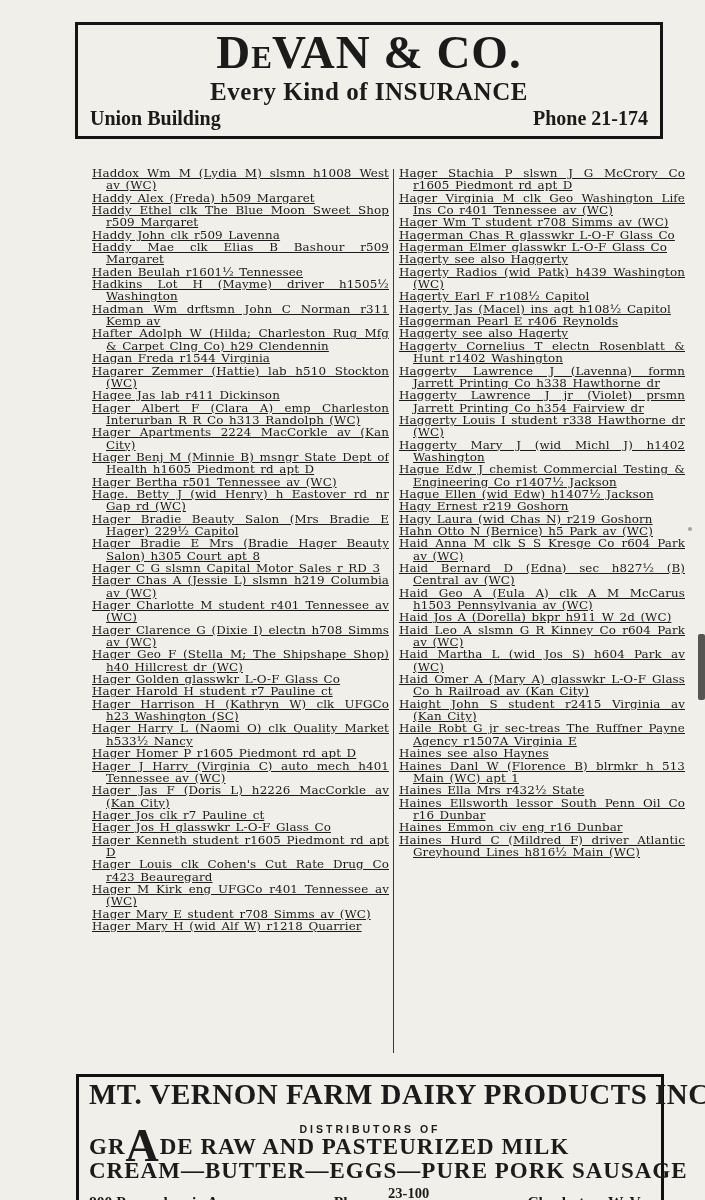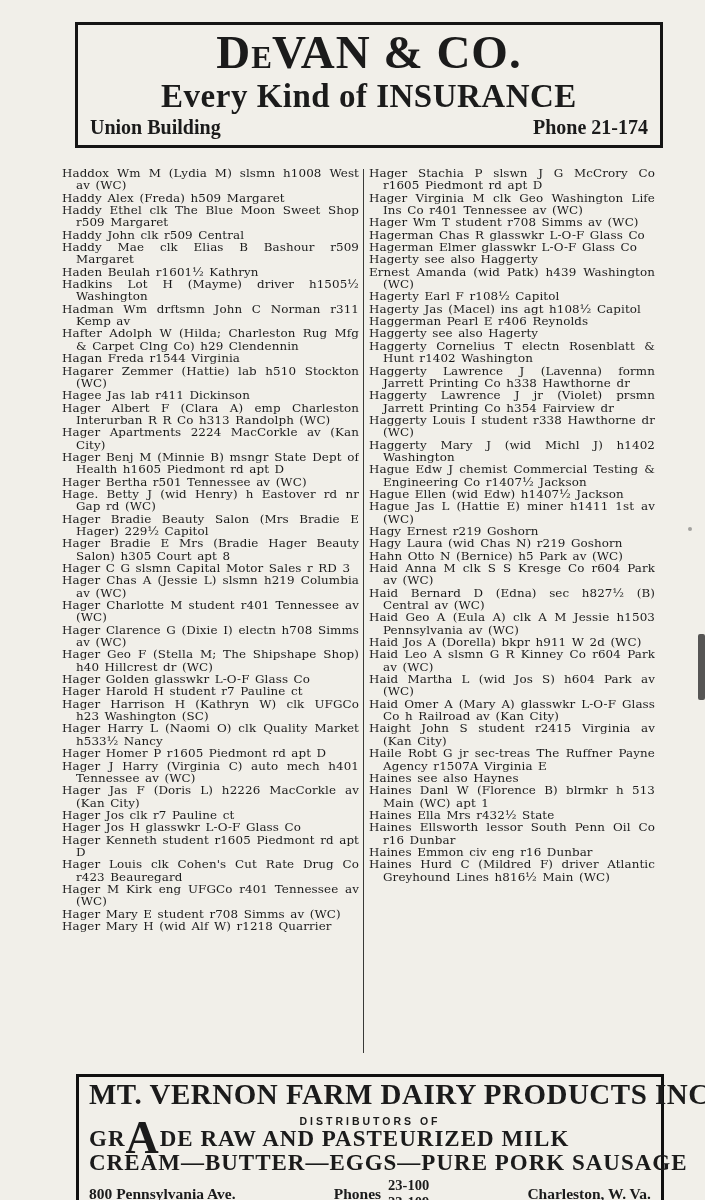--- a/index.html
+++ b/index.html
@@ -18,33 +18,33 @@
     border:3px solid #151515;
     padding:4px 12px 6px;
     background:transparent;
   }
   .devan-title{
     text-align:center;font-weight:bold;font-size:47px;line-height:1.02;
     font-family:"Liberation Serif",serif;letter-spacing:1px;white-space:nowrap;
   }
   .devan-title .small-cap{font-size:31px;letter-spacing:0;}
   .devan-tagline{
-    text-align:center;font-weight:bold;font-size:33px;line-height:1.1;
+    text-align:center;font-weight:bold;font-size:25px;line-height:1.1;
     font-family:"Liberation Serif",serif;margin-top:1px;letter-spacing:.5px;
   }
   .devan-bottom{
     display:flex;justify-content:space-between;align-items:baseline;
     font-weight:bold;font-family:"Liberation Serif",serif;
     font-size:20px;margin-top:2px;text-align:center;
   }
 
   
   .columns{
-    position:absolute;left:62px;top:167px;width:594px;height:892px;
-    display:flex;align-items:stretch;
+    position:absolute;left:92px;top:167px;width:594px;height:892px;
+    display:flex;align-items:stretch;text-decoration:underline;
   }
   .col{overflow:hidden;}
   .col-left{width:297px;}
   .col-divider{width:1px;background:#3a3a38;margin:2px 5px 6px 4px;}
   .col-right{width:286px;}
   .entry{
     font-size:11.9px;line-height:12.35px;
     text-align:justify;
     padding-left:14px;text-indent:-14px;
     word-spacing:1.6px;letter-spacing:.1px;
@@ -57,21 +57,21 @@
     position:absolute;left:76px;top:1074px;width:562px;
     border:3px solid #101010;border-bottom-width:5px;
     padding:3px 10px 4px;
   }
   .mv-title{
     text-align:center;font-weight:bold;font-size:29px;line-height:1.0;
     font-family:"Liberation Serif",serif;white-space:nowrap;letter-spacing:.5px;
   }
   .mv-distrib{
     text-align:center;font-weight:bold;font-size:10.5px;line-height:1.15;
-    font-family:"Liberation Sans",sans-serif;letter-spacing:3px;margin-top:6px;
+    font-family:"Liberation Sans",sans-serif;letter-spacing:3px;margin-top:14px;
   }
   .mv-line1,.mv-line2{
     text-align:left;font-weight:bold;font-size:23px;line-height:1.0;
     font-family:"Liberation Serif",serif;letter-spacing:1px;white-space:nowrap;
   }
   .mv-line1{margin-top:0;}
   .mv-line2{margin-top:1px;}
   .big-a{font-size:46px;line-height:0;vertical-align:-7px;}
   .mv-bottom{
     display:flex;justify-content:space-between;align-items:center;
@@ -97,23 +97,23 @@
       <span>Union Building</span>
       <span>Phone 21-174</span>
     </div>
   </div>
 
   <div class="columns">
     <div class="col col-left" id="left-col">
         <div class="entry">Haddox Wm M (Lydia M) slsmn h1008 West av (WC)</div>
         <div class="entry">Haddy Alex (Freda) h509 Margaret</div>
         <div class="entry">Haddy Ethel clk The Blue Moon Sweet Shop r509 Margaret</div>
-        <div class="entry">Haddy John clk r509 Central</div>
+        <div class="entry">Haddy John clk r509 Lavenna</div>
         <div class="entry">Haddy Mae clk Elias B Bashour r509 Margaret</div>
-        <div class="entry">Haden Beulah r1601½ Kathryn</div>
+        <div class="entry">Haden Beulah r1601½ Tennessee</div>
         <div class="entry">Hadkins Lot H (Mayme) driver h1505½ Washington</div>
         <div class="entry">Hadman Wm drftsmn John C Norman r311 Kemp av</div>
         <div class="entry">Hafter Adolph W (Hilda; Charleston Rug Mfg &amp; Carpet Clng Co) h29 Clendennin</div>
         <div class="entry">Hagan Freda r1544 Virginia</div>
         <div class="entry">Hagarer Zemmer (Hattie) lab h510 Stockton (WC)</div>
         <div class="entry">Hagee Jas lab r411 Dickinson</div>
         <div class="entry">Hager Albert F (Clara A) emp Charleston Interurban R R Co h313 Randolph (WC)</div>
         <div class="entry">Hager Apartments 2224 MacCorkle av (Kan City)</div>
         <div class="entry">Hager Benj M (Minnie B) msngr State Dept of Health h1605 Piedmont rd apt D</div>
         <div class="entry">Hager Bertha r501 Tennessee av (WC)</div>
@@ -141,39 +141,38 @@
         <div class="entry">Hager Mary H (wid Alf W) r1218 Quarrier</div>
       </div>
     <div class="col-divider"></div>
     <div class="col col-right" id="right-col">
         <div class="entry">Hager Stachia P slswn J G McCrory Co r1605 Piedmont rd apt D</div>
         <div class="entry">Hager Virginia M clk Geo Washington Life Ins Co r401 Tennessee av (WC)</div>
         <div class="entry">Hager Wm T student r708 Simms av (WC)</div>
         <div class="entry">Hagerman Chas R glasswkr L-O-F Glass Co</div>
         <div class="entry">Hagerman Elmer glasswkr L-O-F Glass Co</div>
         <div class="entry">Hagerty see also Haggerty</div>
-        <div class="entry">Ernest Amanda (wid Patk) h439 Washington (WC)</div>
+        <div class="entry">Hagerty Radios (wid Patk) h439 Washington (WC)</div>
         <div class="entry">Hagerty Earl F r108½ Capitol</div>
         <div class="entry">Hagerty Jas (Macel) ins agt h108½ Capitol</div>
         <div class="entry">Haggerman Pearl E r406 Reynolds</div>
         <div class="entry">Haggerty see also Hagerty</div>
         <div class="entry">Haggerty Cornelius T electn Rosenblatt &amp; Hunt r1402 Washington</div>
         <div class="entry">Haggerty Lawrence J (Lavenna) formn Jarrett Printing Co h338 Hawthorne dr</div>
         <div class="entry">Haggerty Lawrence J jr (Violet) prsmn Jarrett Printing Co h354 Fairview dr</div>
         <div class="entry">Haggerty Louis I student r338 Hawthorne dr (WC)</div>
         <div class="entry">Haggerty Mary J (wid Michl J) h1402 Washington</div>
         <div class="entry">Hague Edw J chemist Commercial Testing &amp; Engineering Co r1407½ Jackson</div>
         <div class="entry">Hague Ellen (wid Edw) h1407½ Jackson</div>
-        <div class="entry">Hague Jas L (Hattie E) miner h1411 1st av (WC)</div>
         <div class="entry">Hagy Ernest r219 Goshorn</div>
         <div class="entry">Hagy Laura (wid Chas N) r219 Goshorn</div>
         <div class="entry">Hahn Otto N (Bernice) h5 Park av (WC)</div>
         <div class="entry">Haid Anna M clk S S Kresge Co r604 Park av (WC)</div>
         <div class="entry">Haid Bernard D (Edna) sec h827½ (B) Central av (WC)</div>
-        <div class="entry">Haid Geo A (Eula A) clk A M Jessie h1503 Pennsylvania av (WC)</div>
+        <div class="entry">Haid Geo A (Eula A) clk A M McCarus h1503 Pennsylvania av (WC)</div>
         <div class="entry">Haid Jos A (Dorella) bkpr h911 W 2d (WC)</div>
         <div class="entry">Haid Leo A slsmn G R Kinney Co r604 Park av (WC)</div>
         <div class="entry">Haid Martha L (wid Jos S) h604 Park av (WC)</div>
         <div class="entry">Haid Omer A (Mary A) glasswkr L-O-F Glass Co h Railroad av (Kan City)</div>
         <div class="entry">Haight John S student r2415 Virginia av (Kan City)</div>
         <div class="entry">Haile Robt G jr sec-treas The Ruffner Payne Agency r1507A Virginia E</div>
         <div class="entry">Haines see also Haynes</div>
         <div class="entry">Haines Danl W (Florence B) blrmkr h 513 Main (WC) apt 1</div>
         <div class="entry">Haines Ella Mrs r432½ State</div>
         <div class="entry">Haines Ellsworth lessor South Penn Oil Co r16 Dunbar</div>

